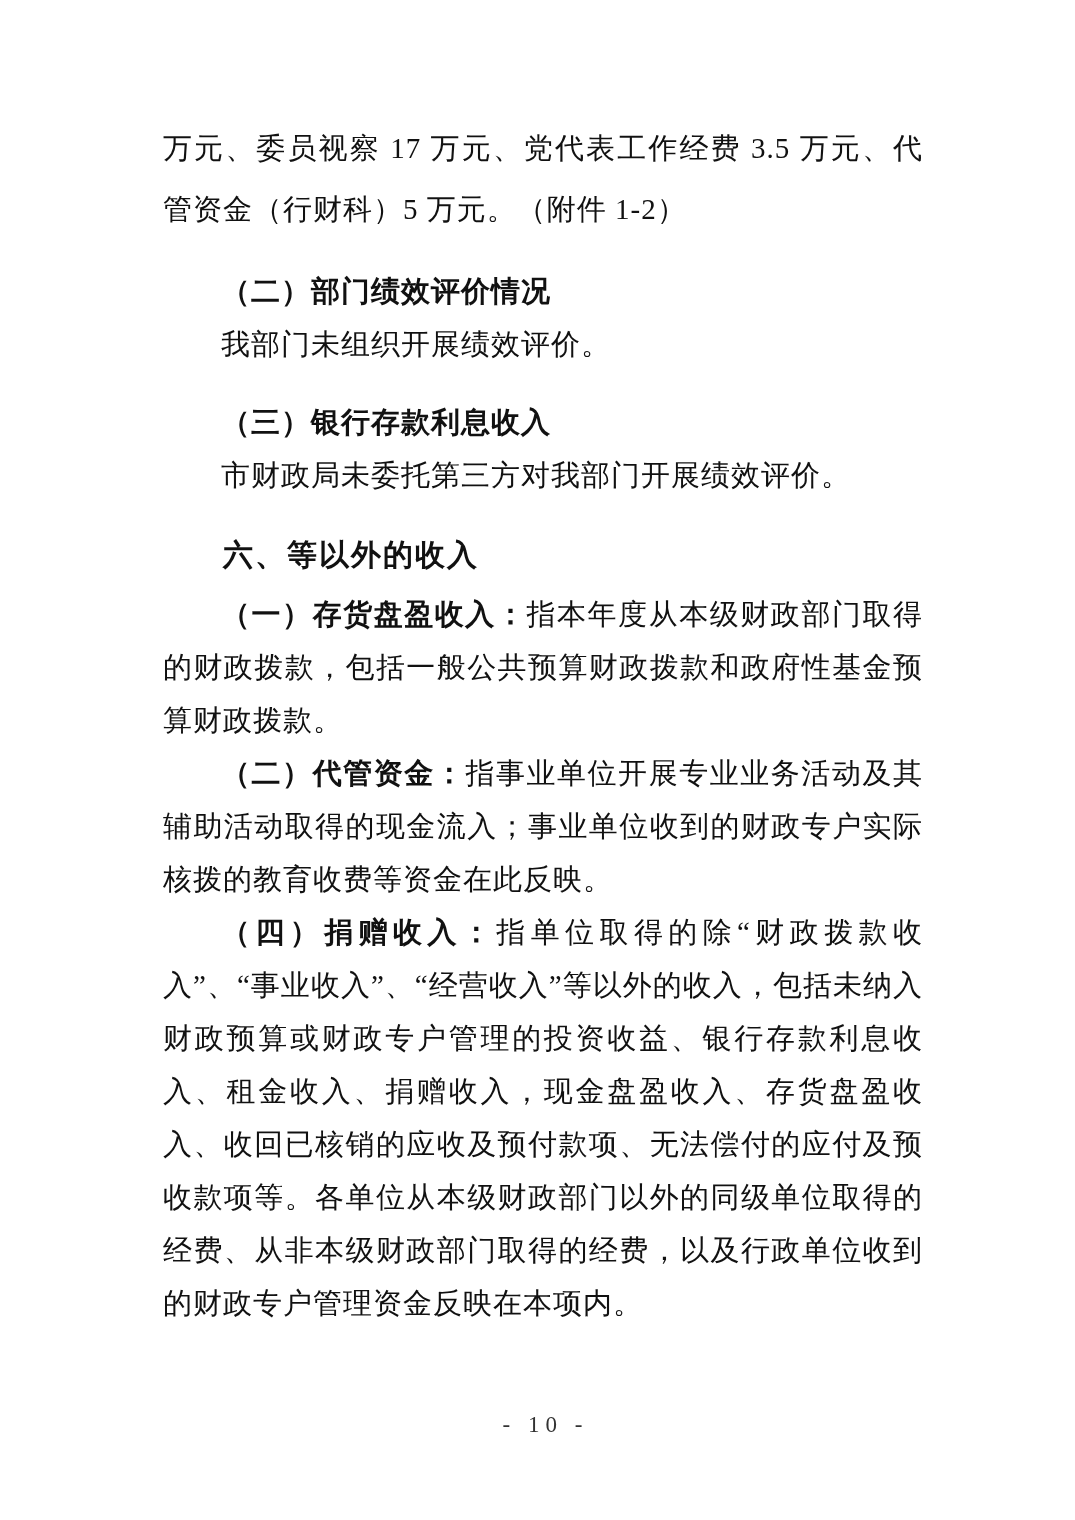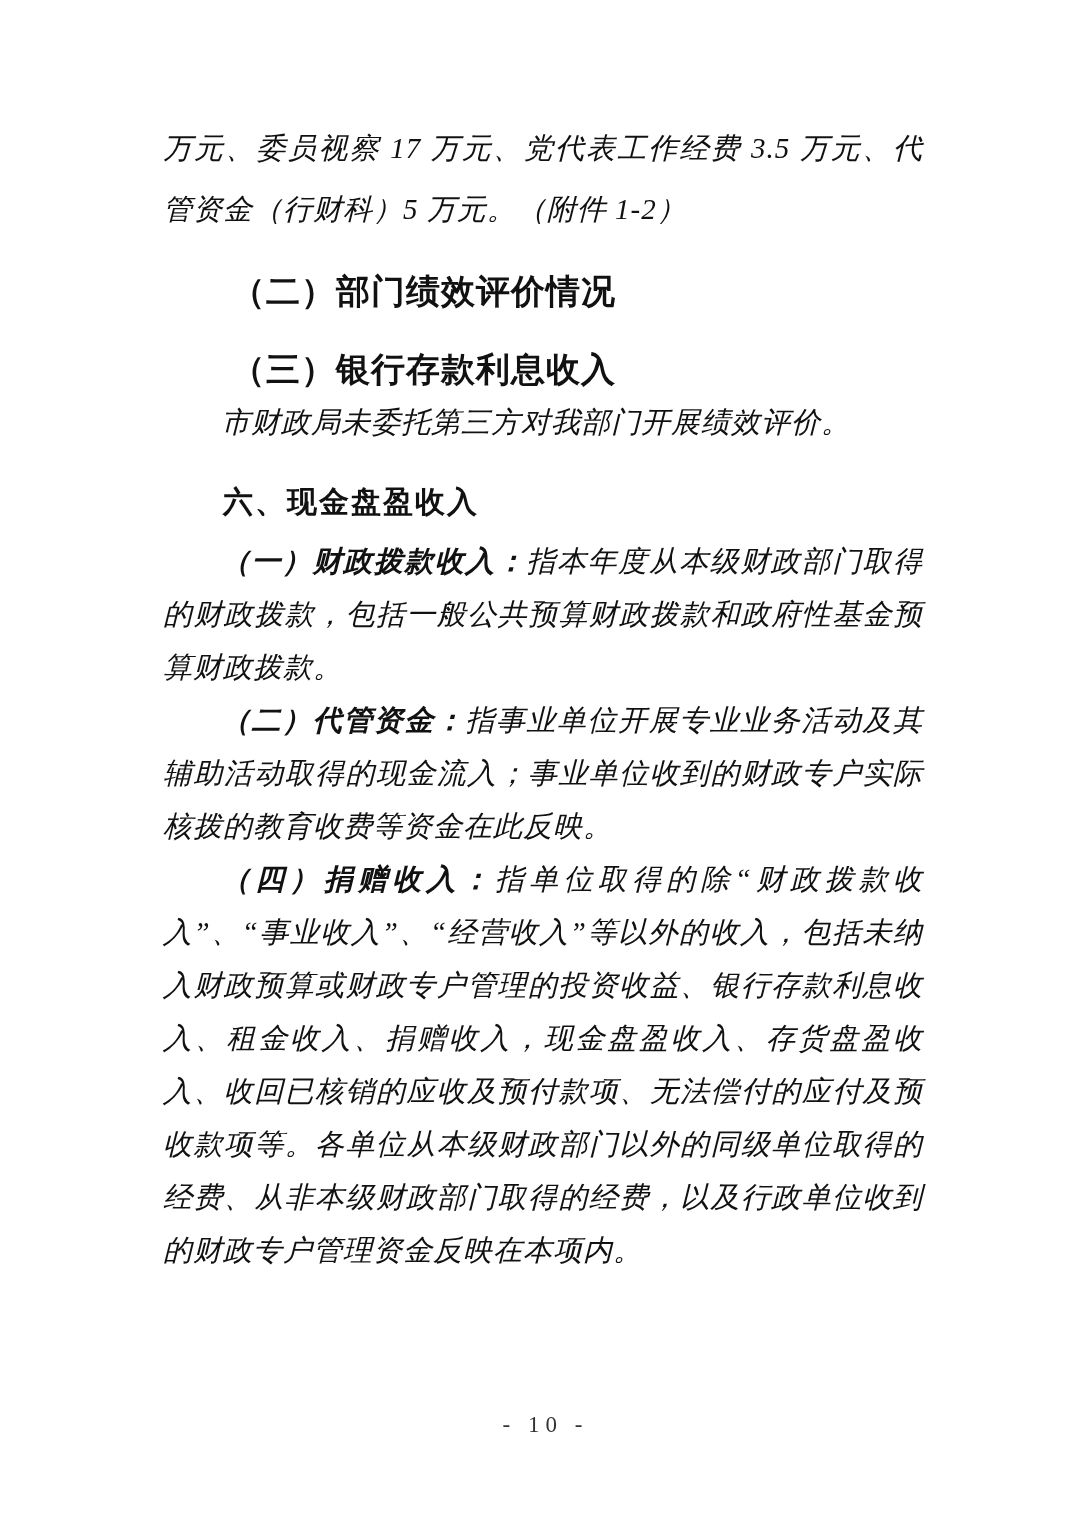--- a/index.html
+++ b/index.html
@@ -26,29 +26,28 @@
     .para {
       margin: 0;
       font-size: 29px;
       line-height: 53px;
       letter-spacing: 1px;
       text-align: justify;
       text-justify: inter-character;
       text-indent: 2em;
       font-family: "Liberation Serif", "DejaVu Serif", serif;
       color: #111111;
-      font-style: italic;
     }
     .para.continuation {
       text-indent: 0;
       line-height: 61px;
     }
     .sub-heading {
       margin: 25px 0 0 0;
-      font-size: 34px;
+      font-size: 29px;
       line-height: 53px;
       font-weight: bold;
       letter-spacing: 1px;
       text-indent: 2em;
       font-family: "Liberation Serif", "DejaVu Serif", serif;
       color: #111111;
     }
     .main-heading {
       margin: 26px 0 6px 0;
       font-size: 30px;
@@ -76,29 +75,30 @@
   </style>
 </head>
 <body>
 
 <div class="page">
 
   <p class="para continuation">万元、委员视察 17 万元、党代表工作经费 3.5 万元、代管资金（行财科）5 万元。（附件 1-2）</p>
 
   <h3 class="sub-heading">（二）部门绩效评价情况</h3>
 
+  <p class="para">我部门未组织开展绩效评价。</p>
 
   <h3 class="sub-heading">（三）银行存款利息收入</h3>
 
   <p class="para">市财政局未委托第三方对我部门开展绩效评价。</p>
 
-  <h2 class="main-heading">六、现金盘盈收入</h2>
+  <h2 class="main-heading">六、等以外的收入</h2>
 
   <p class="para">
-    <span class="term">（一）财政拨款收入：</span><span>指本年度从本级财政部门取得的财政拨款，包括一般公共预算财政拨款和政府性基金预算财政拨款。</span>
+    <span class="term">（一）存货盘盈收入：</span><span>指本年度从本级财政部门取得的财政拨款，包括一般公共预算财政拨款和政府性基金预算财政拨款。</span>
   </p>
 
   <p class="para">
     <span class="term">（二）代管资金：</span><span>指事业单位开展专业业务活动及其辅助活动取得的现金流入；事业单位收到的财政专户实际核拨的教育收费等资金在此反映。</span>
   </p>
 
 
   <p class="para">
     <span class="term">（四）捐赠收入：</span><span>指单位取得的除“财政拨款收入”、“事业收入”、“经营收入”等以外的收入，包括未纳入财政预算或财政专户管理的投资收益、银行存款利息收入、租金收入、捐赠收入，现金盘盈收入、存货盘盈收入、收回已核销的应收及预付款项、无法偿付的应付及预收款项等。各单位从本级财政部门以外的同级单位取得的经费、从非本级财政部门取得的经费，以及行政单位收到的财政专户管理资金反映在本项内。</span>
   </p>

